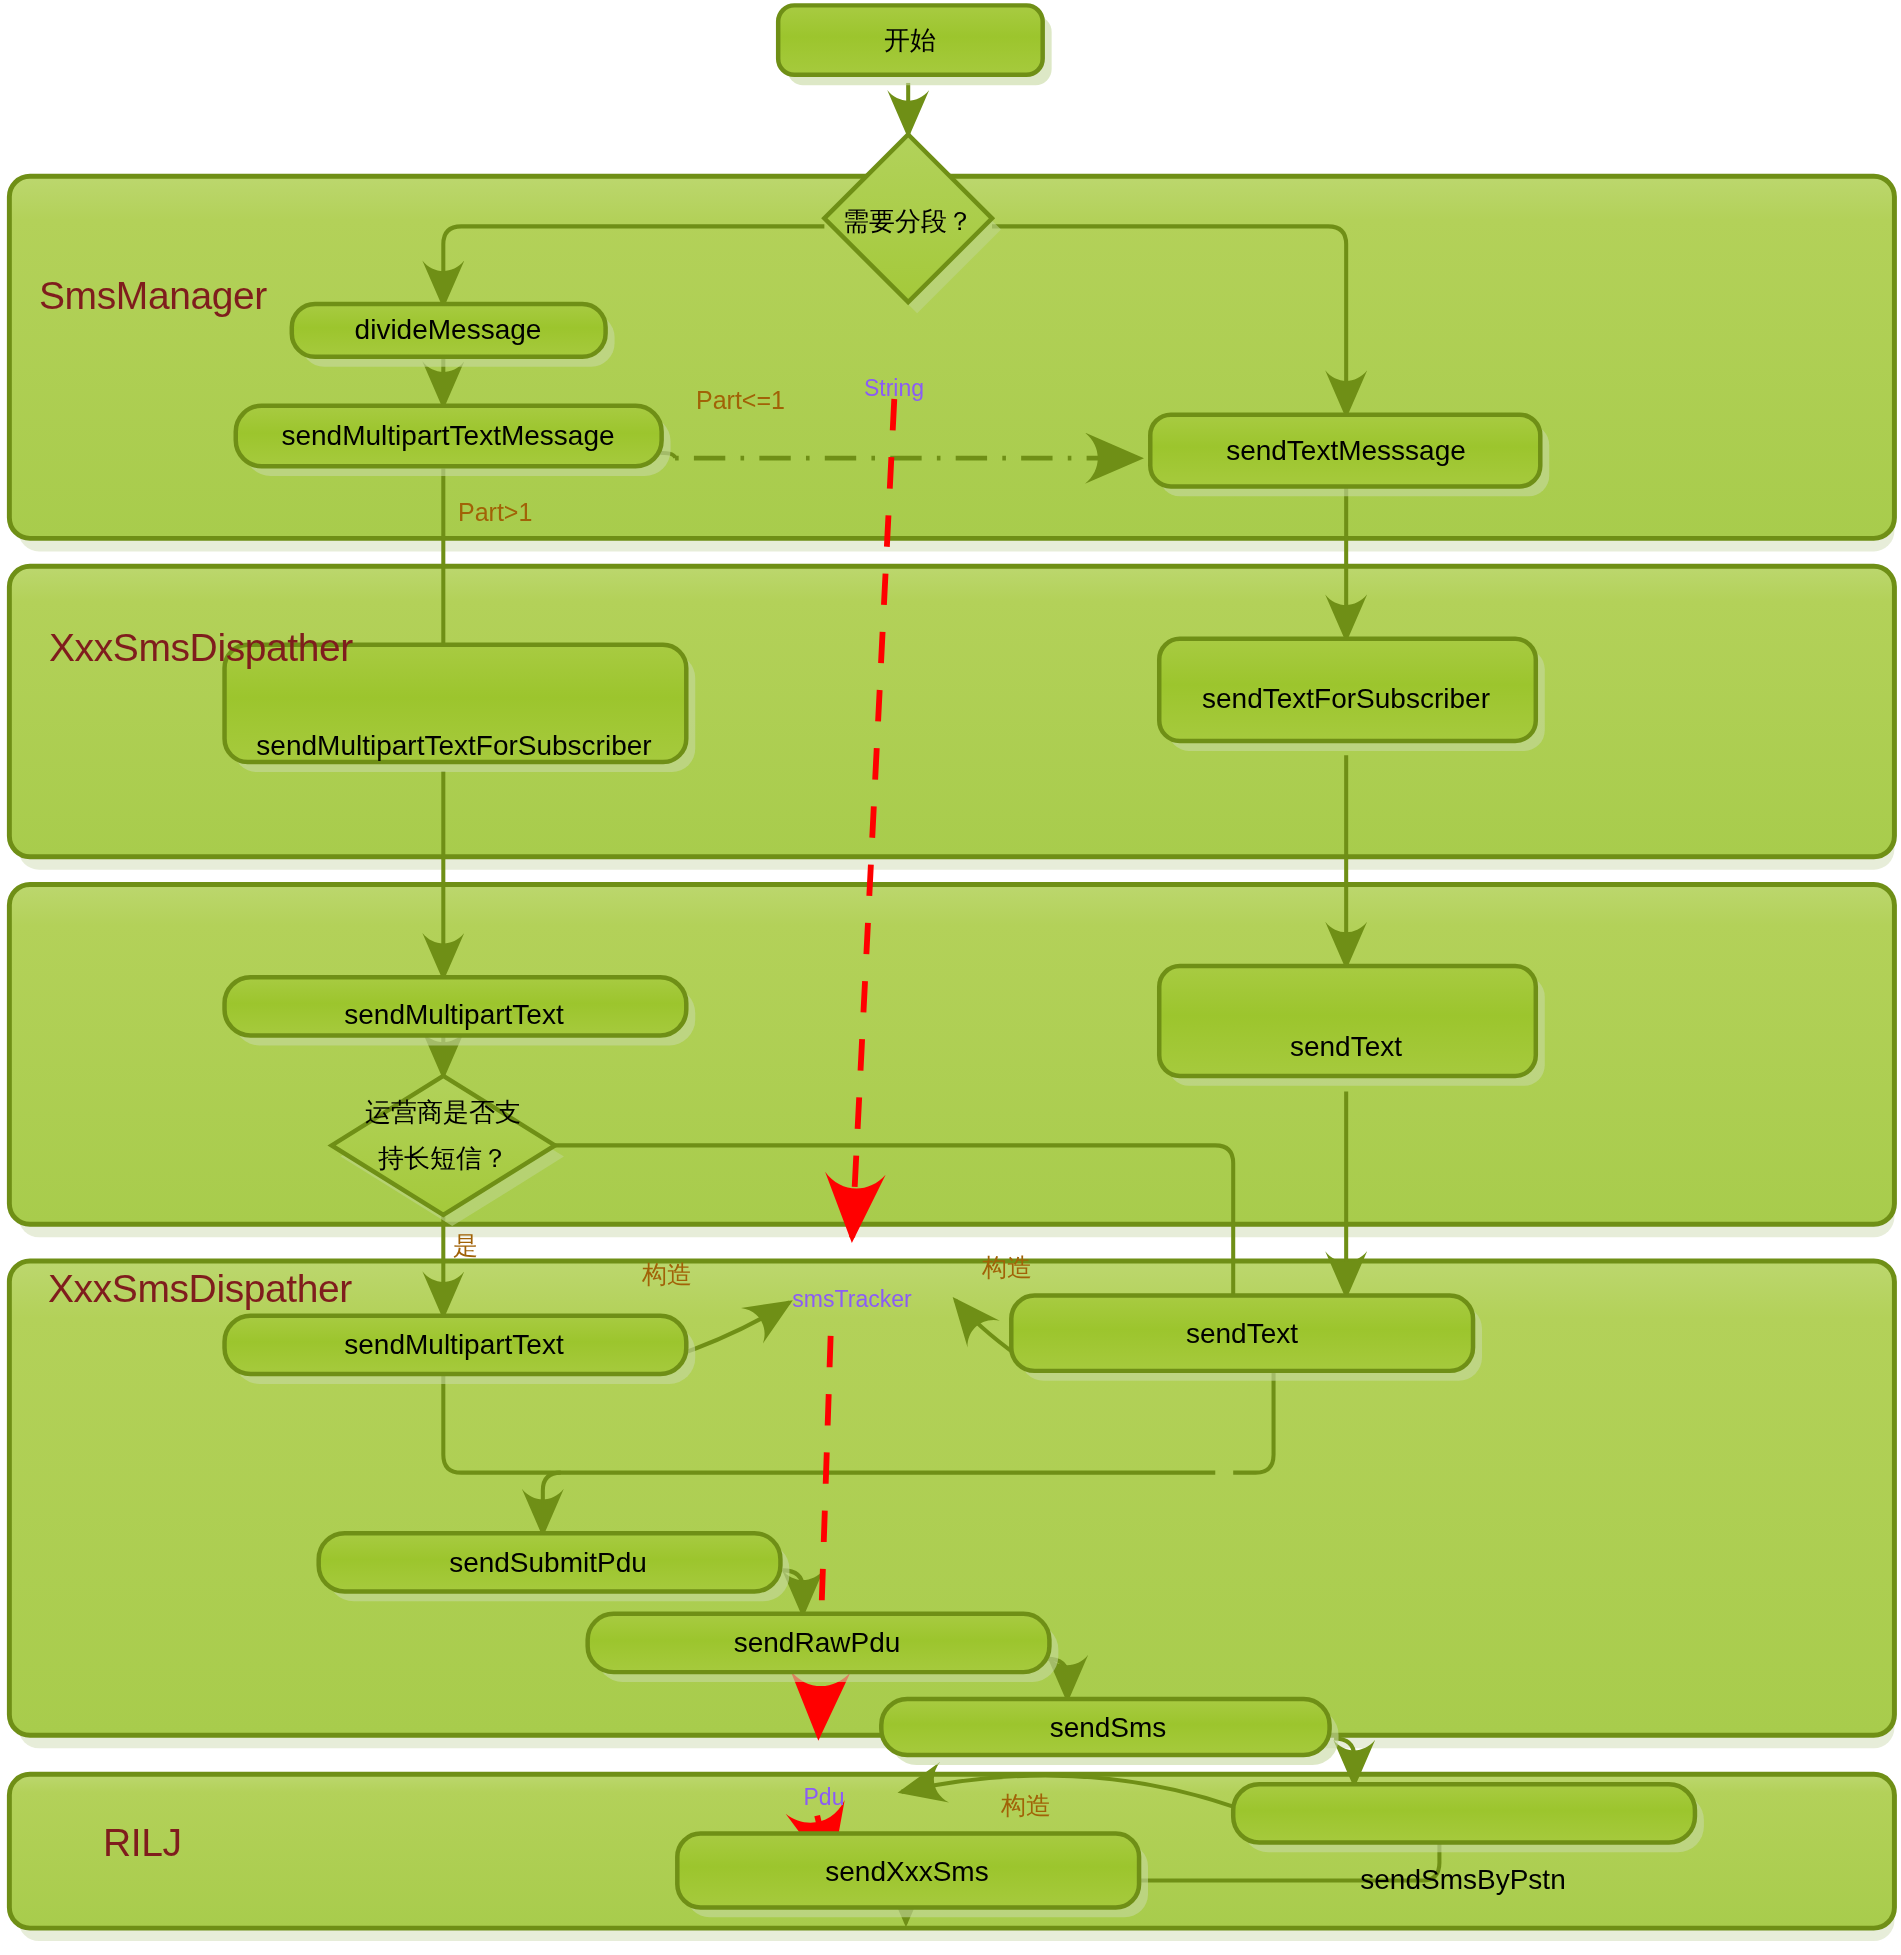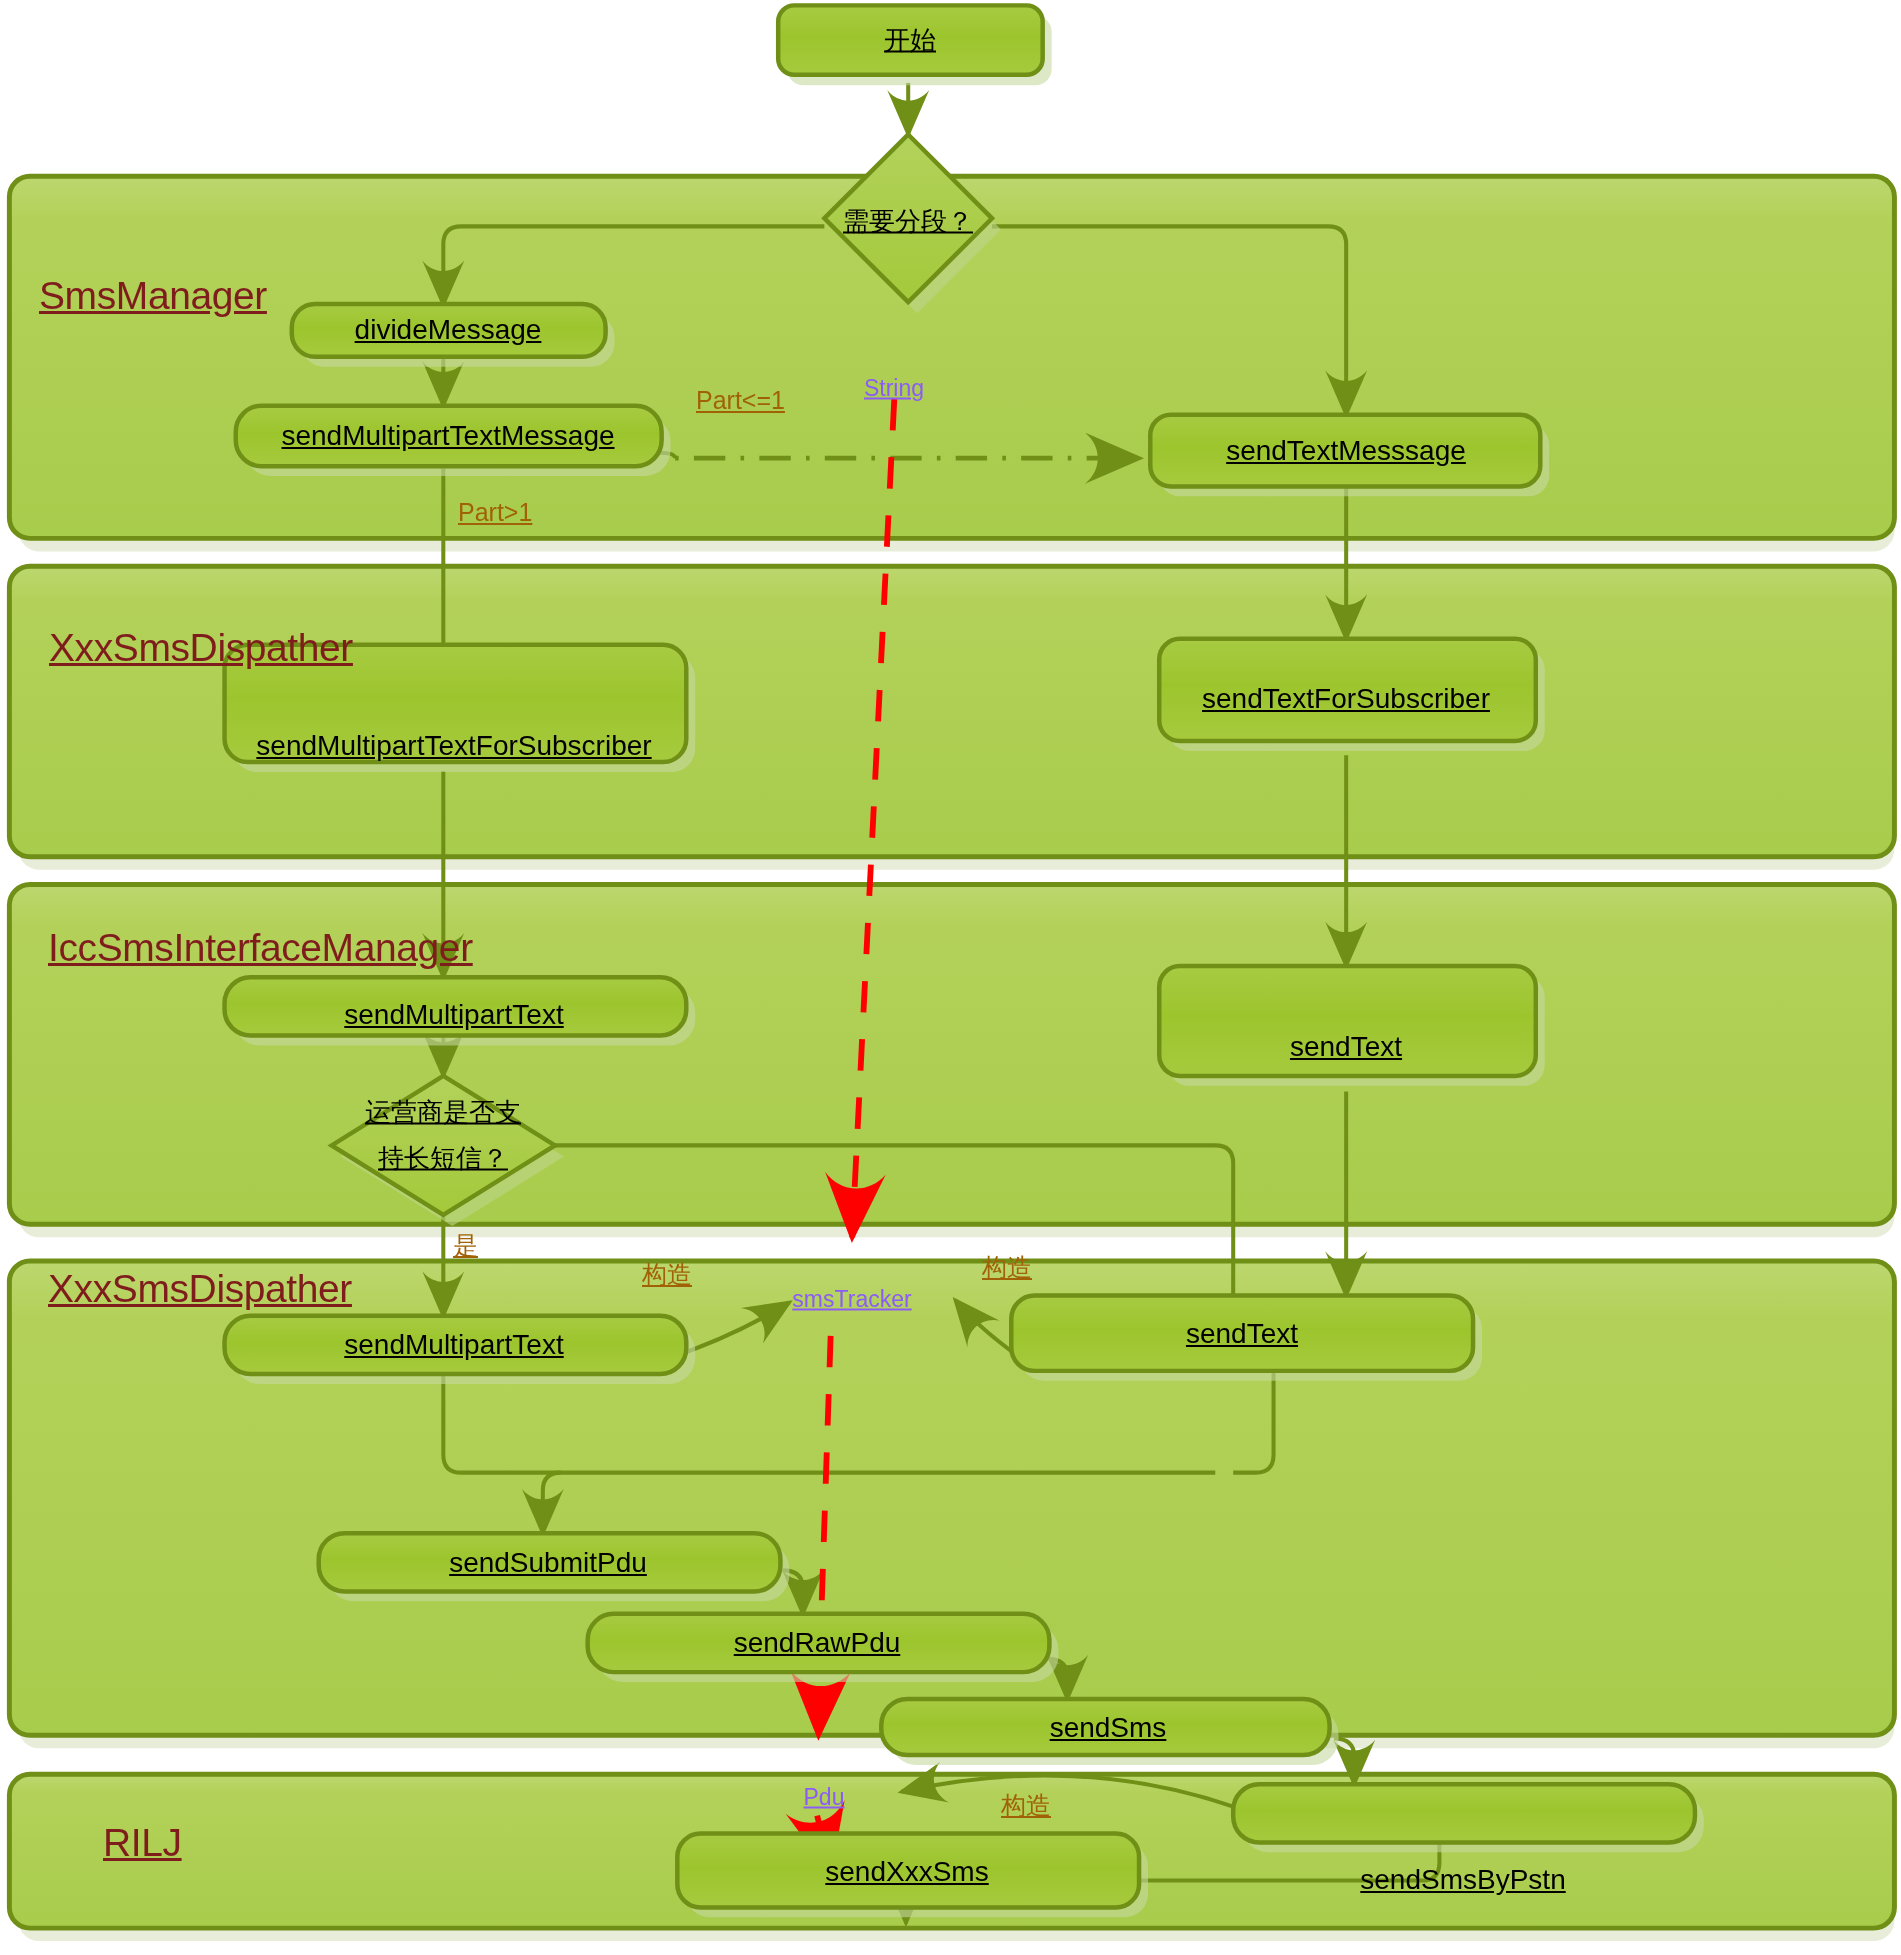--- a/index.html
+++ b/index.html
@@ -1,19 +1,19 @@
 <!DOCTYPE html>
 <html style="font-size:7.2px"><head>
 <meta charset="utf-8">
 <style>
   html,body{margin:0;padding:0;background:#ffffff;}
   body{font-family:"Liberation Sans", sans-serif;}
   #stage{position:relative;width:1902px;height:1955px;background:#ffffff;overflow:hidden;}
   #svgroot{position:absolute;left:0;top:0;width:1902px;height:1955px;}
-  .lbl{position:absolute;white-space:pre;pointer-events:none;text-decoration:underline;}
+  .lbl{position:absolute;white-space:pre;pointer-events:none;}
   .swimlane-title{font-size:39px;color:#7f1d1d;font-family:"Liberation Sans", sans-serif;letter-spacing:-0.4px;}
   .node-label{font-size:28px;color:#000;text-align:center;font-family:"Liberation Sans", sans-serif;}
   .node-label.cn{font-family:"DejaVu Sans", sans-serif;font-size:26px;}
   .edge-label{font-size:25px;color:#a16207;font-family:"Liberation Sans", sans-serif;}
   .edge-label.cn{font-family:"DejaVu Sans", sans-serif;}
   .obj-label{font-size:23px;color:#8b5cf6;font-family:"Liberation Sans", sans-serif;}
   .ctr{transform:translate(-50%,-50%);}
 </style>
 </head>
 <body>
@@ -183,21 +183,20 @@
   <div class="lbl node-label ctr" style="left:1346px;top:451px;">sendTextMesssage</div>
 
   <div class="lbl edge-label" style="left:696px;top:386px;">Part&lt;=1</div>
   <div class="lbl edge-label" style="left:458px;top:498px;">Part&gt;1</div>
   <div class="lbl obj-label ctr" style="left:894px;top:388px;">String</div>
 
   <div class="lbl swimlane-title" style="left:49px;top:626px;">XxxSmsDispather</div>
   <div class="lbl node-label ctr" style="left:454px;top:746px;">sendMultipartTextForSubscriber</div>
   <div class="lbl node-label ctr" style="left:1346px;top:699px;">sendTextForSubscriber</div>
 
-  <div class="lbl swimlane-title" style="left:48px;top:926px;">IccSmsInterfaceManager</div>
   <div class="lbl node-label ctr" style="left:454px;top:1015px;">sendMultipartText</div>
   <div class="lbl node-label ctr" style="left:1346px;top:1047px;">sendText</div>
 
   <div class="lbl node-label cn ctr" style="left:443px;top:1112px;">运营商是否支</div>
   <div class="lbl node-label cn ctr" style="left:443px;top:1158px;">持长短信？</div>
   <div class="lbl edge-label cn" style="left:453px;top:1229px;">是</div>
 
   <div class="lbl swimlane-title" style="left:48px;top:1267px;">XxxSmsDispather</div>
   <div class="lbl node-label ctr" style="left:454px;top:1345px;">sendMultipartText</div>
   <div class="lbl node-label ctr" style="left:1242px;top:1334px;">sendText</div>

